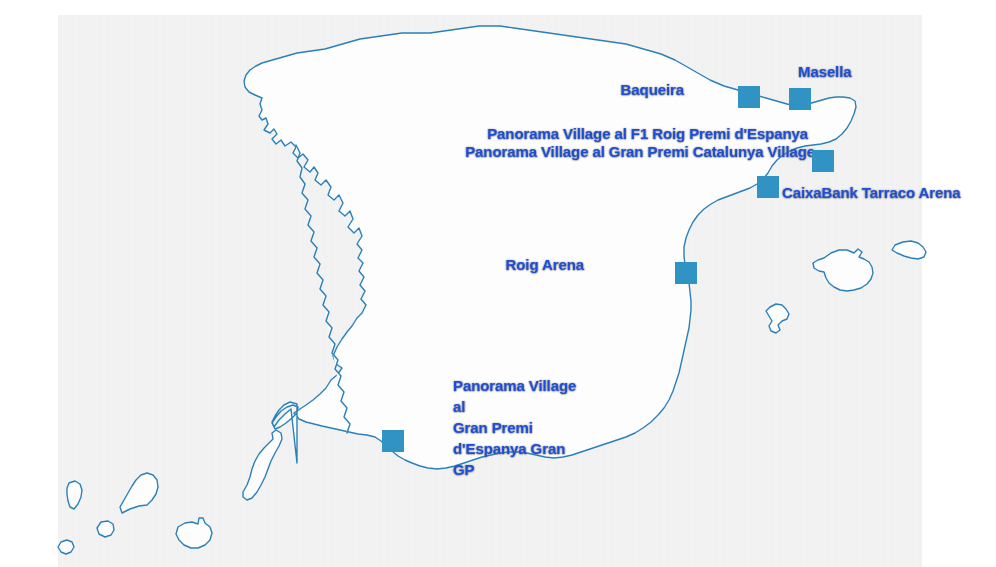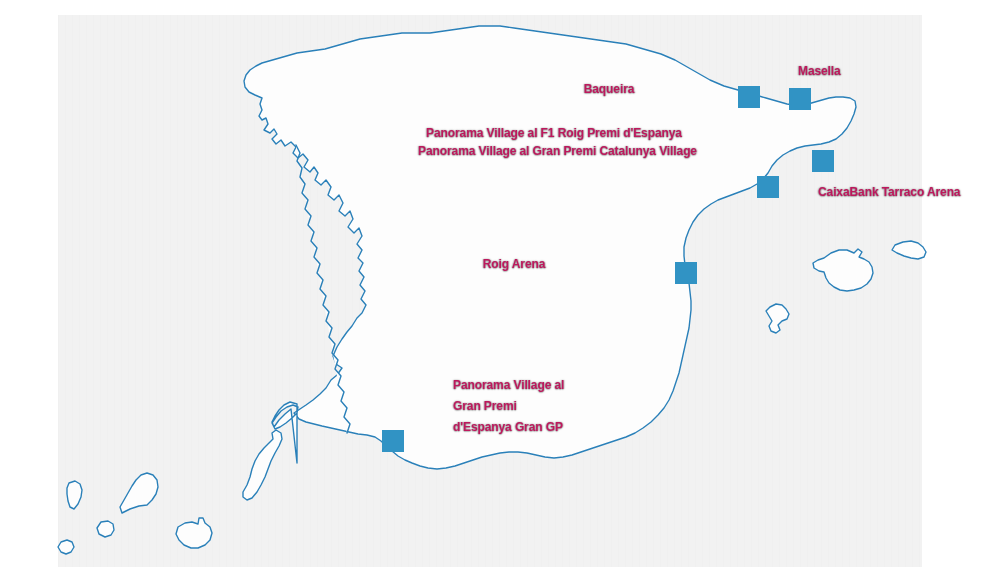--- a/index.html
+++ b/index.html
@@ -69,36 +69,36 @@
     position: absolute;
     width: 22px;
     height: 22px;
     background: #3193c4;
     cursor: pointer;
   }
 
   
   .map-label {
     position: absolute;
-    color: #be185d;
+    color: #1d4ed8;
     font-family: "Liberation Sans", sans-serif;
     font-weight: bold;
-    font-size: 12px;
+    font-size: 15px;
     line-height: 21px;
     letter-spacing: -0.1px;
     white-space: nowrap;
     text-shadow:
       0 0 2px rgba(120,120,120,0.55),
       0 1px 1px rgba(120,120,120,0.40),
       1px 0 1px rgba(120,120,120,0.30),
       -1px 0 1px rgba(120,120,120,0.30);
     cursor: pointer;
     user-select: none;
   }
-  .map-label.right-align { text-align: center; }
+  .map-label.right-align { text-align: right; }
   .map-label.multi { white-space: normal; width: 130px; margin-left: 48px; }
 </style>
 </head>
 <body>
 
 <div id="map-root">
 
   <div id="map-canvas"></div>
 
   <svg id="geo-layer" viewBox="0 0 996 567" xmlns="http://www.w3.org/2000/svg" aria-hidden="true">
@@ -182,21 +182,21 @@
   </svg>
 
   <div class="map-label right-align" style="left:534px; top:79px; width:150px;">Baqueira</div>
 
   <div class="map-label" style="left:798px; top:61px;">Masella</div>
 
   <div class="map-label right-align" style="left:300px; top:123px; width:508px;">Panorama Village al F1 Roig Premi d'Espanya</div>
 
   <div class="map-label right-align" style="left:300px; top:141px; width:515px;">Panorama Village al Gran Premi Catalunya Village</div>
 
-  <div class="map-label" style="left:782px; top:182px;margin-left:36px;">CaixaBank Tarraco Arena</div>
+  <div class="map-label" style="left:782px; top:182px;">CaixaBank Tarraco Arena</div>
 
   <div class="map-label right-align" style="left:444px; top:254px; width:140px;">Roig Arena</div>
 
   <div class="map-label multi" style="left:405px; top:375px;">
     <span>Panorama Village al</span><br>
     <span>Gran Premi</span><br>
     <span>d'Espanya Gran GP</span>
   </div>
 
   <div class="marker" style="left:738px; top:86px;"></div>

